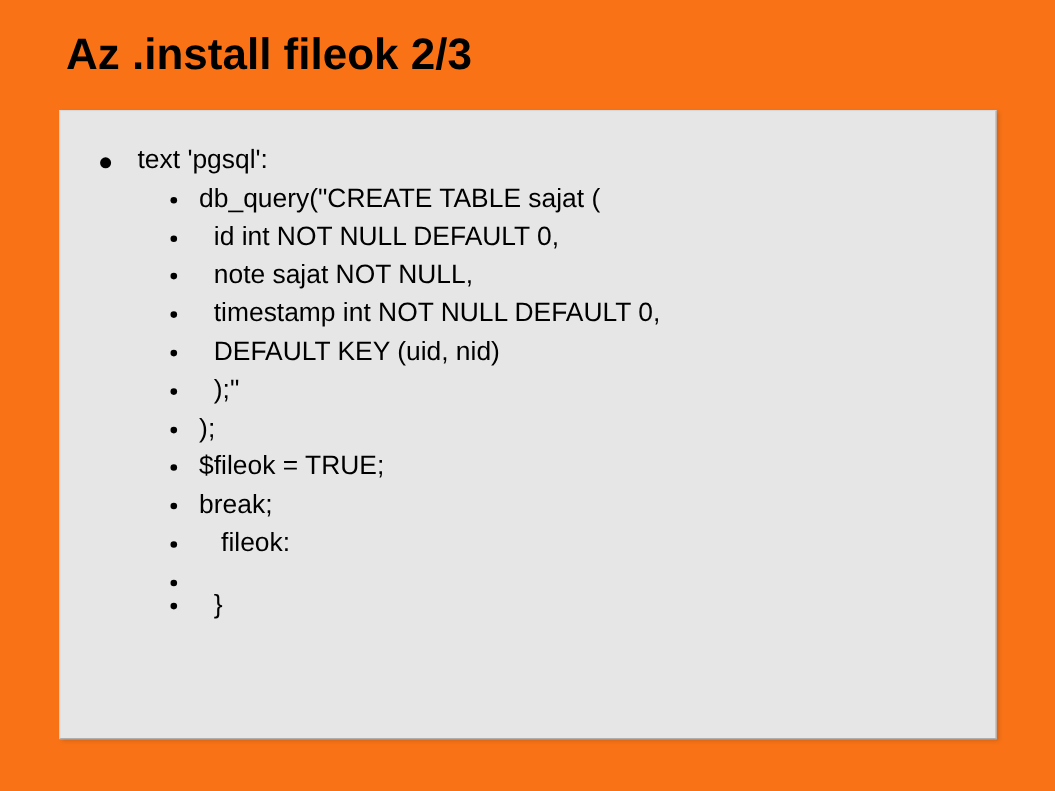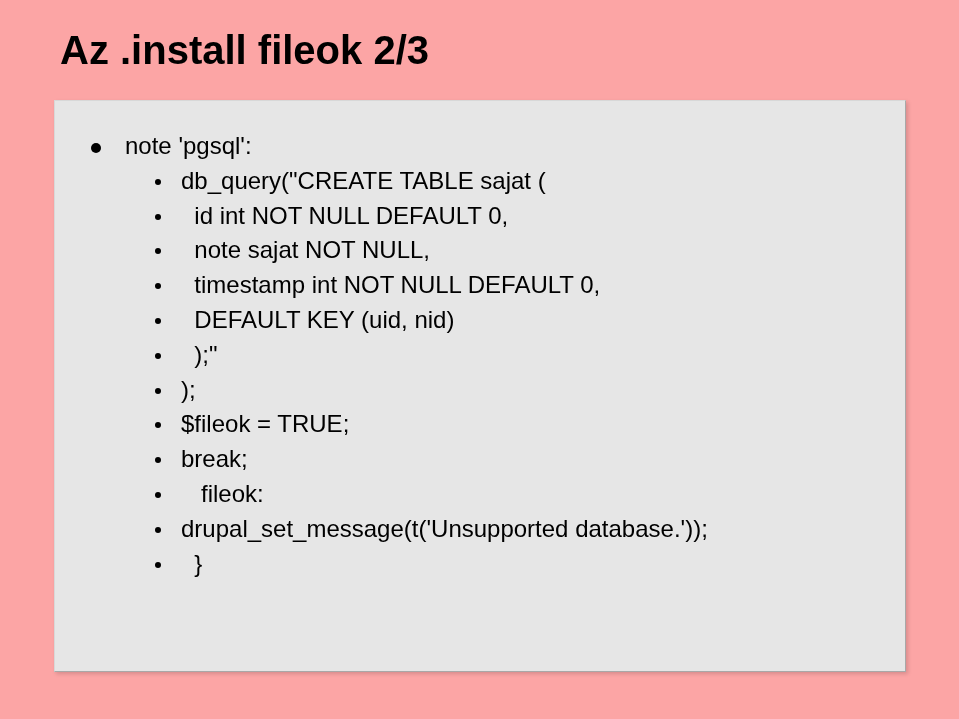--- a/index.html
+++ b/index.html
@@ -8,21 +8,21 @@
     width: 959px;
     height: 719px;
     background: #ffffff;
     font-family: Arial, Helvetica, sans-serif;
     overflow: hidden;
   }
   .page {
     position: relative;
     width: 959px;
     height: 719px;
-    background: #fca5a5;
+    background: #f97316;
   }
   .title {
     position: absolute;
     top: 28px;
     left: 60px;
     font-size: 40px;
     font-weight: bold;
     color: #000000;
   }
   .content-box {
@@ -79,21 +79,21 @@
 
 <div class="page">
 
   <div class="title">Az .install fileok 2/3</div>
 
   <div class="content-box">
     <div class="bullets">
 
       <div class="item">
         <div class="bullet-dot"></div>
-        <div class="txt">note 'pgsql':</div>
+        <div class="txt">text 'pgsql':</div>
       </div>
 
       <div class="sub">
         <div class="sub-dot"></div>
         <div class="txt">db_query("CREATE TABLE sajat (</div>
       </div>
 
       <div class="sub">
         <div class="sub-dot"></div>
         <div class="txt">  id int NOT NULL DEFAULT 0,</div>
@@ -134,21 +134,20 @@
         <div class="txt">break;</div>
       </div>
 
       <div class="sub">
         <div class="sub-dot"></div>
         <div class="txt">   fileok:</div>
       </div>
 
       <div class="sub">
         <div class="sub-dot"></div>
-        <div class="txt">drupal_set_message(t('Unsupported database.'));</div>
       </div>
 
       <div class="sub">
         <div class="sub-dot"></div>
         <div class="txt">  }</div>
       </div>
 
     </div>
   </div>
 

